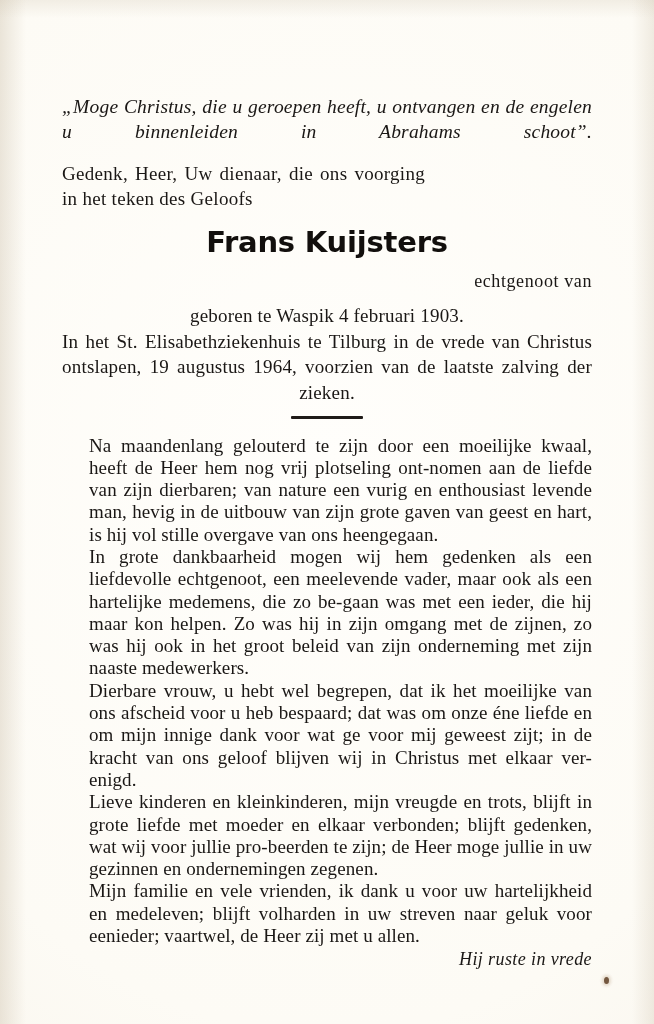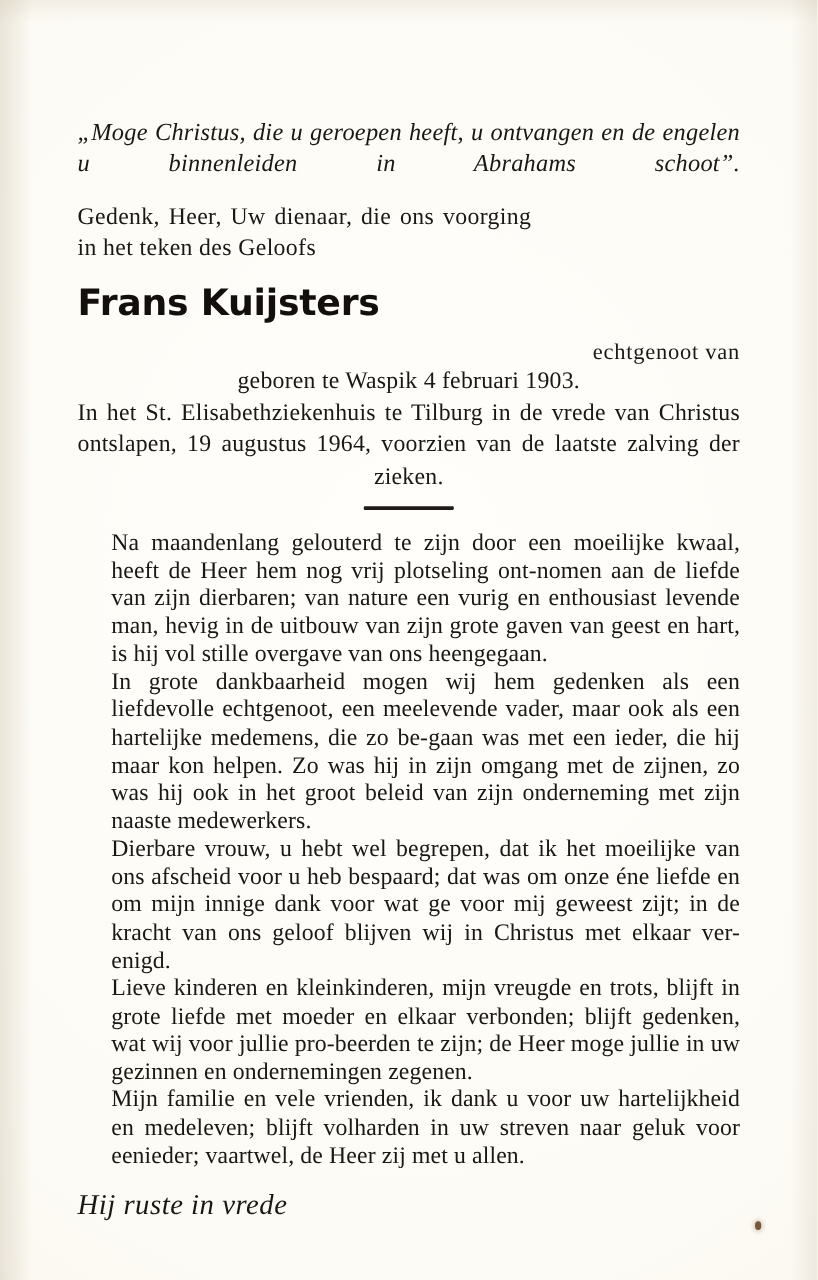--- a/index.html
+++ b/index.html
@@ -67,21 +67,21 @@
     margin-top: 17px;
     font-size: 19px;
     line-height: 25px;
     letter-spacing: .3px;
   }
   .dedication .line1 { word-spacing: 2px; }
 
   
   .name {
     margin-top: 14px;
-    text-align: left;
+    text-align: center;
     font-family: "DejaVu Sans", "Liberation Sans", sans-serif;
     font-weight: bold;
     font-size: 29px;
     letter-spacing: -0.2px;
     color: #120f0d;
   }
 
   .spouse-label {
     margin-top: 12px;
     text-align: right;
@@ -92,20 +92,21 @@
   .spouse-name {
     margin-top: 11px;
     text-align: center;
     font-size: 19.5px;
     letter-spacing: .9px;
     white-space: nowrap;
   }
 
   
   .details {
+    margin-top: 11px;
     text-align: center;
     font-size: 19px;
     line-height: 25.5px;
     letter-spacing: .2px;
   }
   .details .justified {
     text-align: justify;
     text-align-last: center;
   }
 
@@ -125,24 +126,24 @@
     letter-spacing: .1px;
     margin-left: 27px;
   }
   .body-text p {
     margin: 0;
     text-align: justify;
     text-align-last: left;
   }
 
   .closing {
-    margin-top: 15px;
-    text-align: left;
+    margin-top: 2px;
+    text-align: right;
     font-style: italic;
-    font-size: 23px;
+    font-size: 18px;
     letter-spacing: .4px;
   }
 
   
   .speck {
     position: absolute;
     left: 604px;
     top: 977px;
     width: 5px;
     height: 7px;

